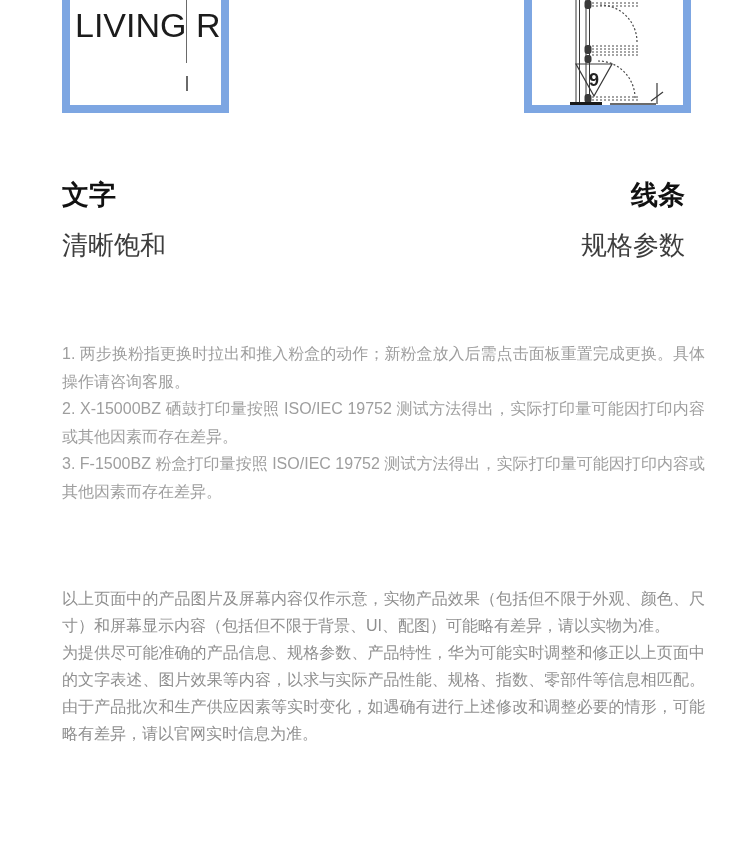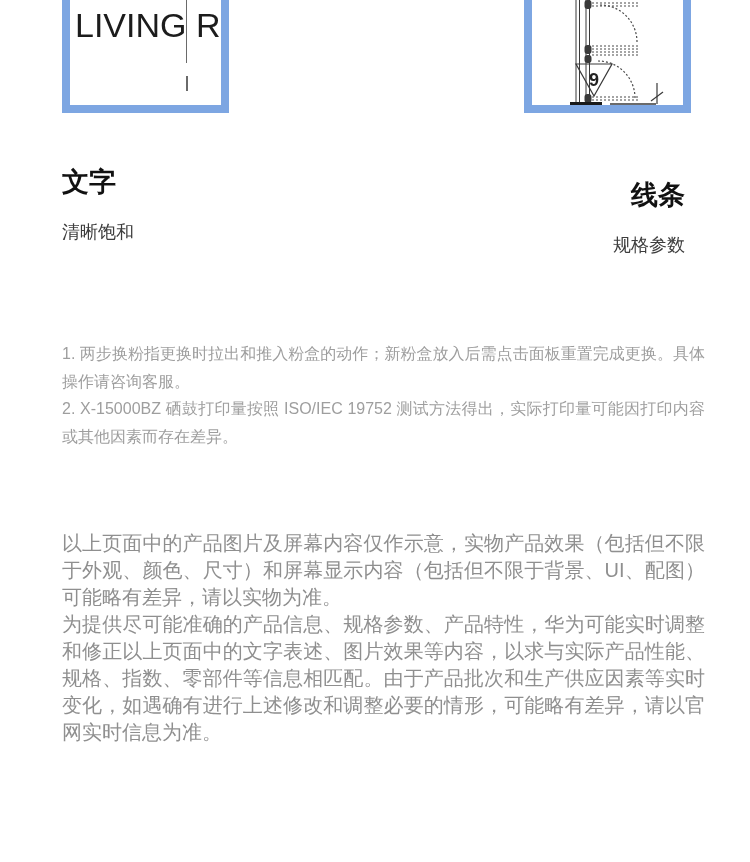--- a/index.html
+++ b/index.html
@@ -66,54 +66,54 @@
     position: absolute;
     inset: 0;
     width: 151px;
     height: 105px;
   }
 
   
   .features-row {
     display: flex;
     justify-content: space-between;
-    align-items: center;
+    align-items: flex-end;
     padding: 0 65px 0 62px;
     margin-top: 41px;
   }
   .feature-right { text-align: right; margin-top: 27px; }
   .feature-title {
     font-size: 27px;
     line-height: 28px;
     font-weight: 700;
     color: #111111;
   }
   .feature-subtitle {
     margin-top: 23px;
-    font-size: 18px;
+    font-size: 26px;
     line-height: 26px;
     font-weight: 400;
     color: #3d3d3d;
   }
 
   
   .footnotes {
     margin: 82px 45px 0 62px;
     font-size: 16px;
     line-height: 27.5px;
     color: #9e9e9e;
     text-align: justify;
     text-justify: inter-ideograph;
   }
   .footnotes p { margin: 0; }
 
   
   .disclaimers {
     margin: 80px 45px 0 62px;
-    font-size: 20px;
+    font-size: 16px;
     line-height: 27px;
     color: #8f8f8f;
     text-align: justify;
     text-justify: inter-ideograph;
   }
   .disclaimers p { margin: 0; }
 </style>
 </head>
 <body>
 
@@ -173,18 +173,19 @@
   </div>
   <div class="feature feature-right">
     <div class="feature-title">线条</div>
     <div class="feature-subtitle">规格参数</div>
   </div>
 </div>
 
 <div class="footnotes">
   <p>1. 两步换粉指更换时拉出和推入粉盒的动作；新粉盒放入后需点击面板重置完成更换。具体操作请咨询客服。</p>
   <p>2. X-15000BZ 硒鼓打印量按照 ISO/IEC 19752 测试方法得出，实际打印量可能因打印内容或其他因素而存在差异。</p>
+  <p>3. F-1500BZ 粉盒打印量按照 ISO/IEC 19752 测试方法得出，实际打印量可能因打印内容或其他因素而存在差异。</p>
 </div>
 
 <div class="disclaimers">
   <p>以上页面中的产品图片及屏幕内容仅作示意，实物产品效果（包括但不限于外观、颜色、尺寸）和屏幕显示内容（包括但不限于背景、UI、配图）可能略有差异，请以实物为准。</p>
   <p>为提供尽可能准确的产品信息、规格参数、产品特性，华为可能实时调整和修正以上页面中的文字表述、图片效果等内容，以求与实际产品性能、规格、指数、零部件等信息相匹配。由于产品批次和生产供应因素等实时变化，如遇确有进行上述修改和调整必要的情形，可能略有差异，请以官网实时信息为准。</p>
 </div>
 
 </body></html>

